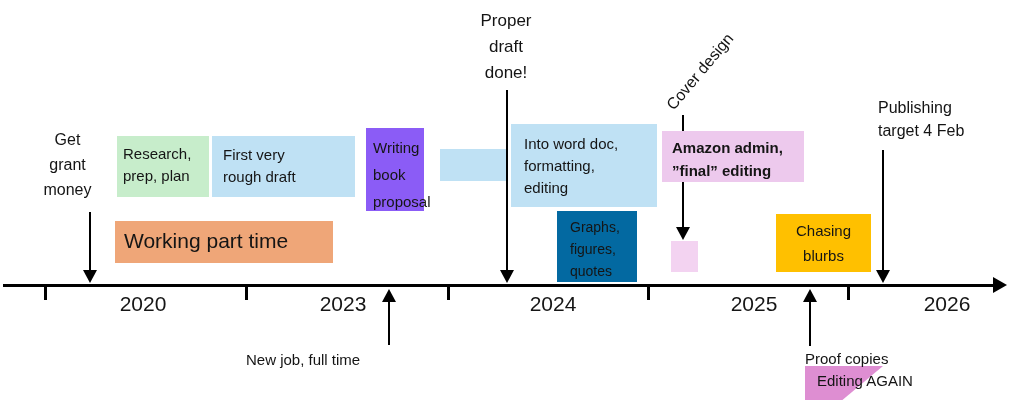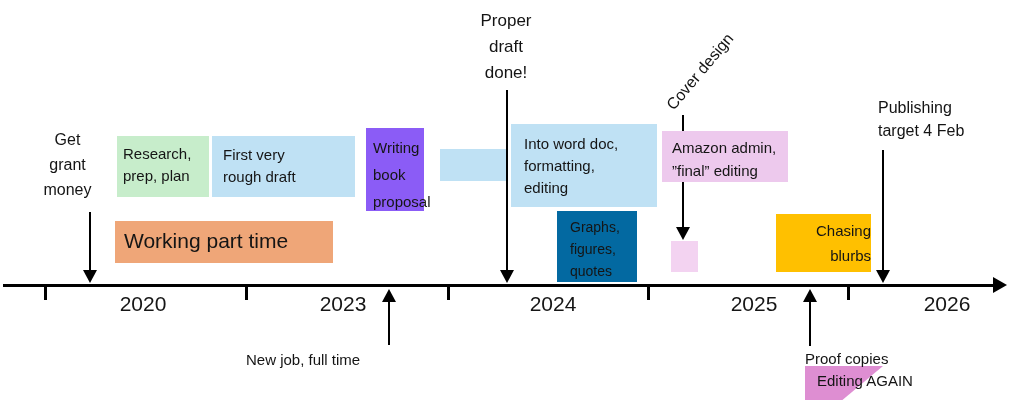--- a/index.html
+++ b/index.html
@@ -38,26 +38,26 @@
 proposal</div>
 
   <div class="box" style="left: 511px; top: 124px; width: 146px; height: 83px; padding: 9px 0px 0px 13px; box-sizing: border-box; line-height: 22px; background-color: rgb(191, 225, 244);">Into word doc,
 formatting,
 editing</div>
 
   <div class="box" style="left: 557px; top: 211px; width: 80px; height: 71px; padding: 5px 0px 0px 13px; box-sizing: border-box; font-size: 14px; line-height: 22px; background-color: #0369a1;">Graphs,
 figures,
 quotes</div>
 
-  <div class="box" style="left: 662px; top: 131px; width: 126px; height: 51px; padding: 5px 0px 0px 10px; box-sizing: border-box; line-height: 23px; background-color: rgb(237, 201, 237);">Amazon admin,
+  <div class="box" style="left: 662px; top: 131px; width: 142px; height: 51px; padding: 5px 0px 0px 10px; box-sizing: border-box; line-height: 23px; background-color: rgb(237, 201, 237); font-weight: bold;">Amazon admin,
 ”final” editing</div>
 
   <div class="box" style="left: 671px; top: 241px; width: 27px; height: 31px; background-color: rgb(243, 211, 241);"></div>
 
-  <div class="box" style="left: 776px; top: 214px; width: 95px; height: 58px; padding: 4px 0px 0px; box-sizing: border-box; text-align: right; line-height: 25px; background-color: rgb(255, 192, 0);">Chasing
+  <div class="box" style="left: 776px; top: 214px; width: 95px; height: 58px; padding: 4px 0px 0px; box-sizing: border-box; text-align: center; line-height: 25px; background-color: rgb(255, 192, 0);">Chasing
 blurbs</div>
 
   <div style="position: absolute; left: 805px; top: 366px; width: 78px; height: 34px; z-index: 0; clip-path: polygon(0px 0px, 100% 0px, 48% 100%, 0px 100%); background-color: rgb(222, 142, 210);"></div>
 
   <div class="ann lbl" style="left:30px;top:127px;width:75px;text-align:center;">Get
 grant
 money</div>
   <div class="vline" style="left:89px;top:212px;height:59px;"></div>
   <div class="ah-down" style="left:83px;top:270px;"></div>
 

